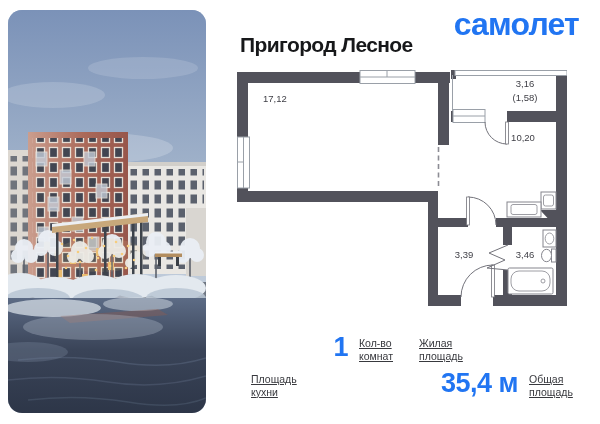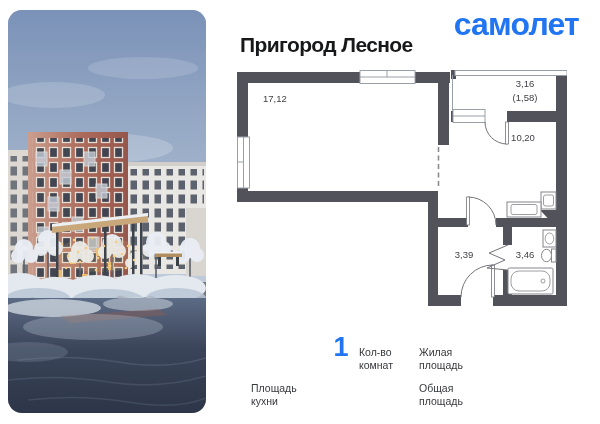--- a/index.html
+++ b/index.html
@@ -27,22 +27,23 @@
   .plan text{
     font-family:"Liberation Sans", sans-serif;
     font-size:9.5px;fill:#3e3e45;
   }
   .stat{position:absolute;display:flex;align-items:flex-start;}
   .stat .value{
     font-size:27px;font-weight:700;letter-spacing:-0.5px;line-height:1;
     color:#2175f2;text-align:right;white-space:nowrap;
   }
   .stat .label{
-    font-size:10.5px;line-height:1.2;color:#38393e;margin-left:11px;margin-top:12px;
+    font-size:10.5px;line-height:1.2;color:#38393e;margin-left:11px;margin-top:3px;
     white-space:nowrap;
+    text-decoration:underline;
   }
   .stat.s1{left:240px;top:334px;} .stat.s1 .value{width:108px;}
   .stat.s2{left:408px;top:334px;} .stat.s2 .value{width:110px;}
   .stat.s3{left:240px;top:370px;} .stat.s3 .value{width:108px;}
   .stat.s4{left:408px;top:370px;} .stat.s4 .value{width:110px;}
 </style>
 </head>
 <body>
 
 <div class="photo">
@@ -298,17 +299,18 @@
 </div>
 
 <div class="stat s3">
   <div class="label">
     <div>Площадь</div>
     <div>кухни</div>
   </div>
 </div>
 
 <div class="stat s4">
+  <div class="value">35,4 м</div>
   <div class="label">
     <div>Общая</div>
     <div>площадь</div>
   </div>
 </div>
 
 </body></html>

